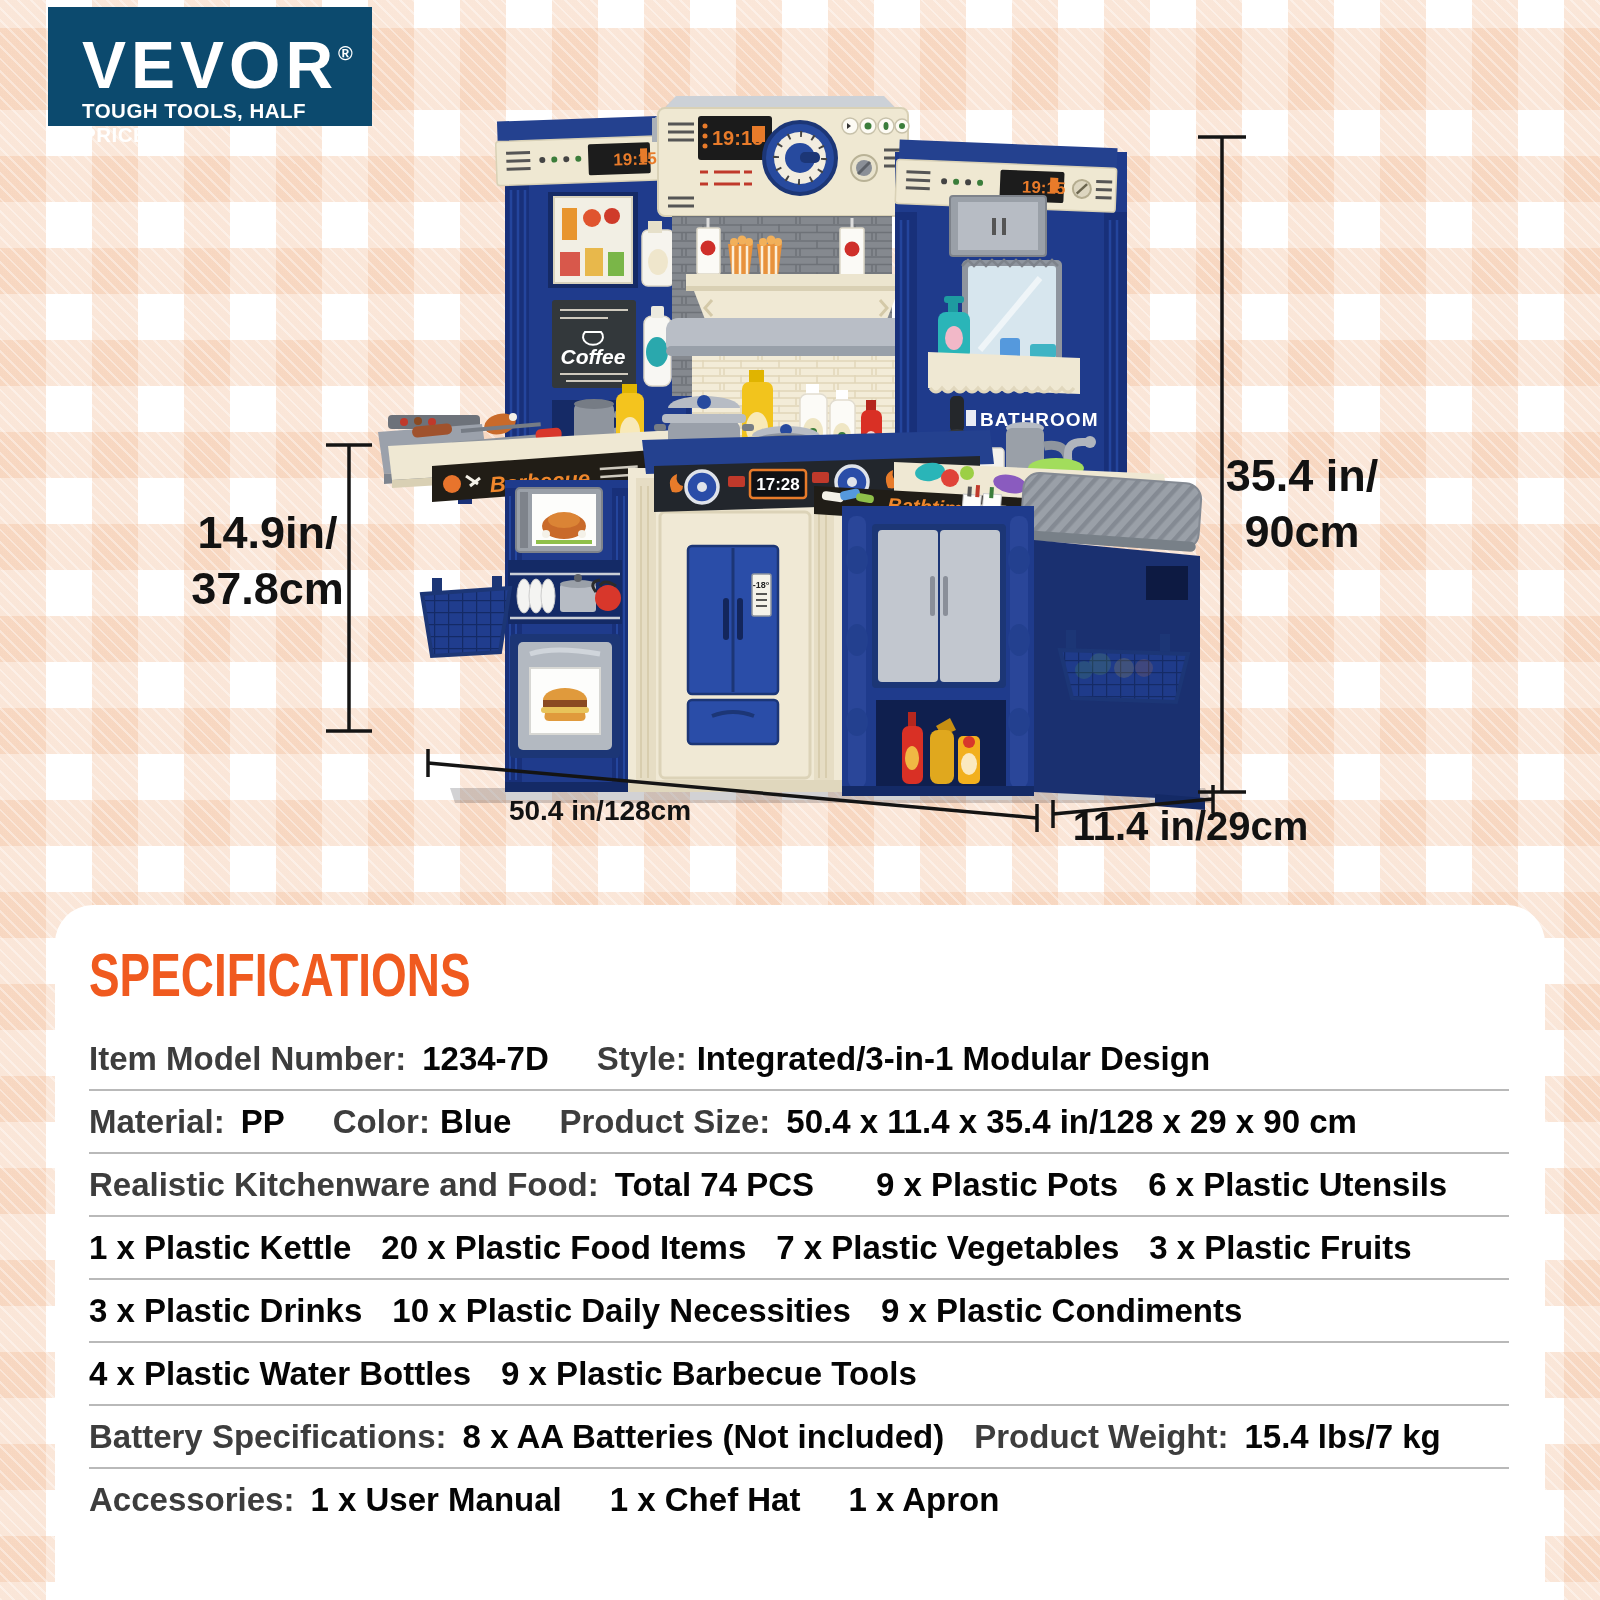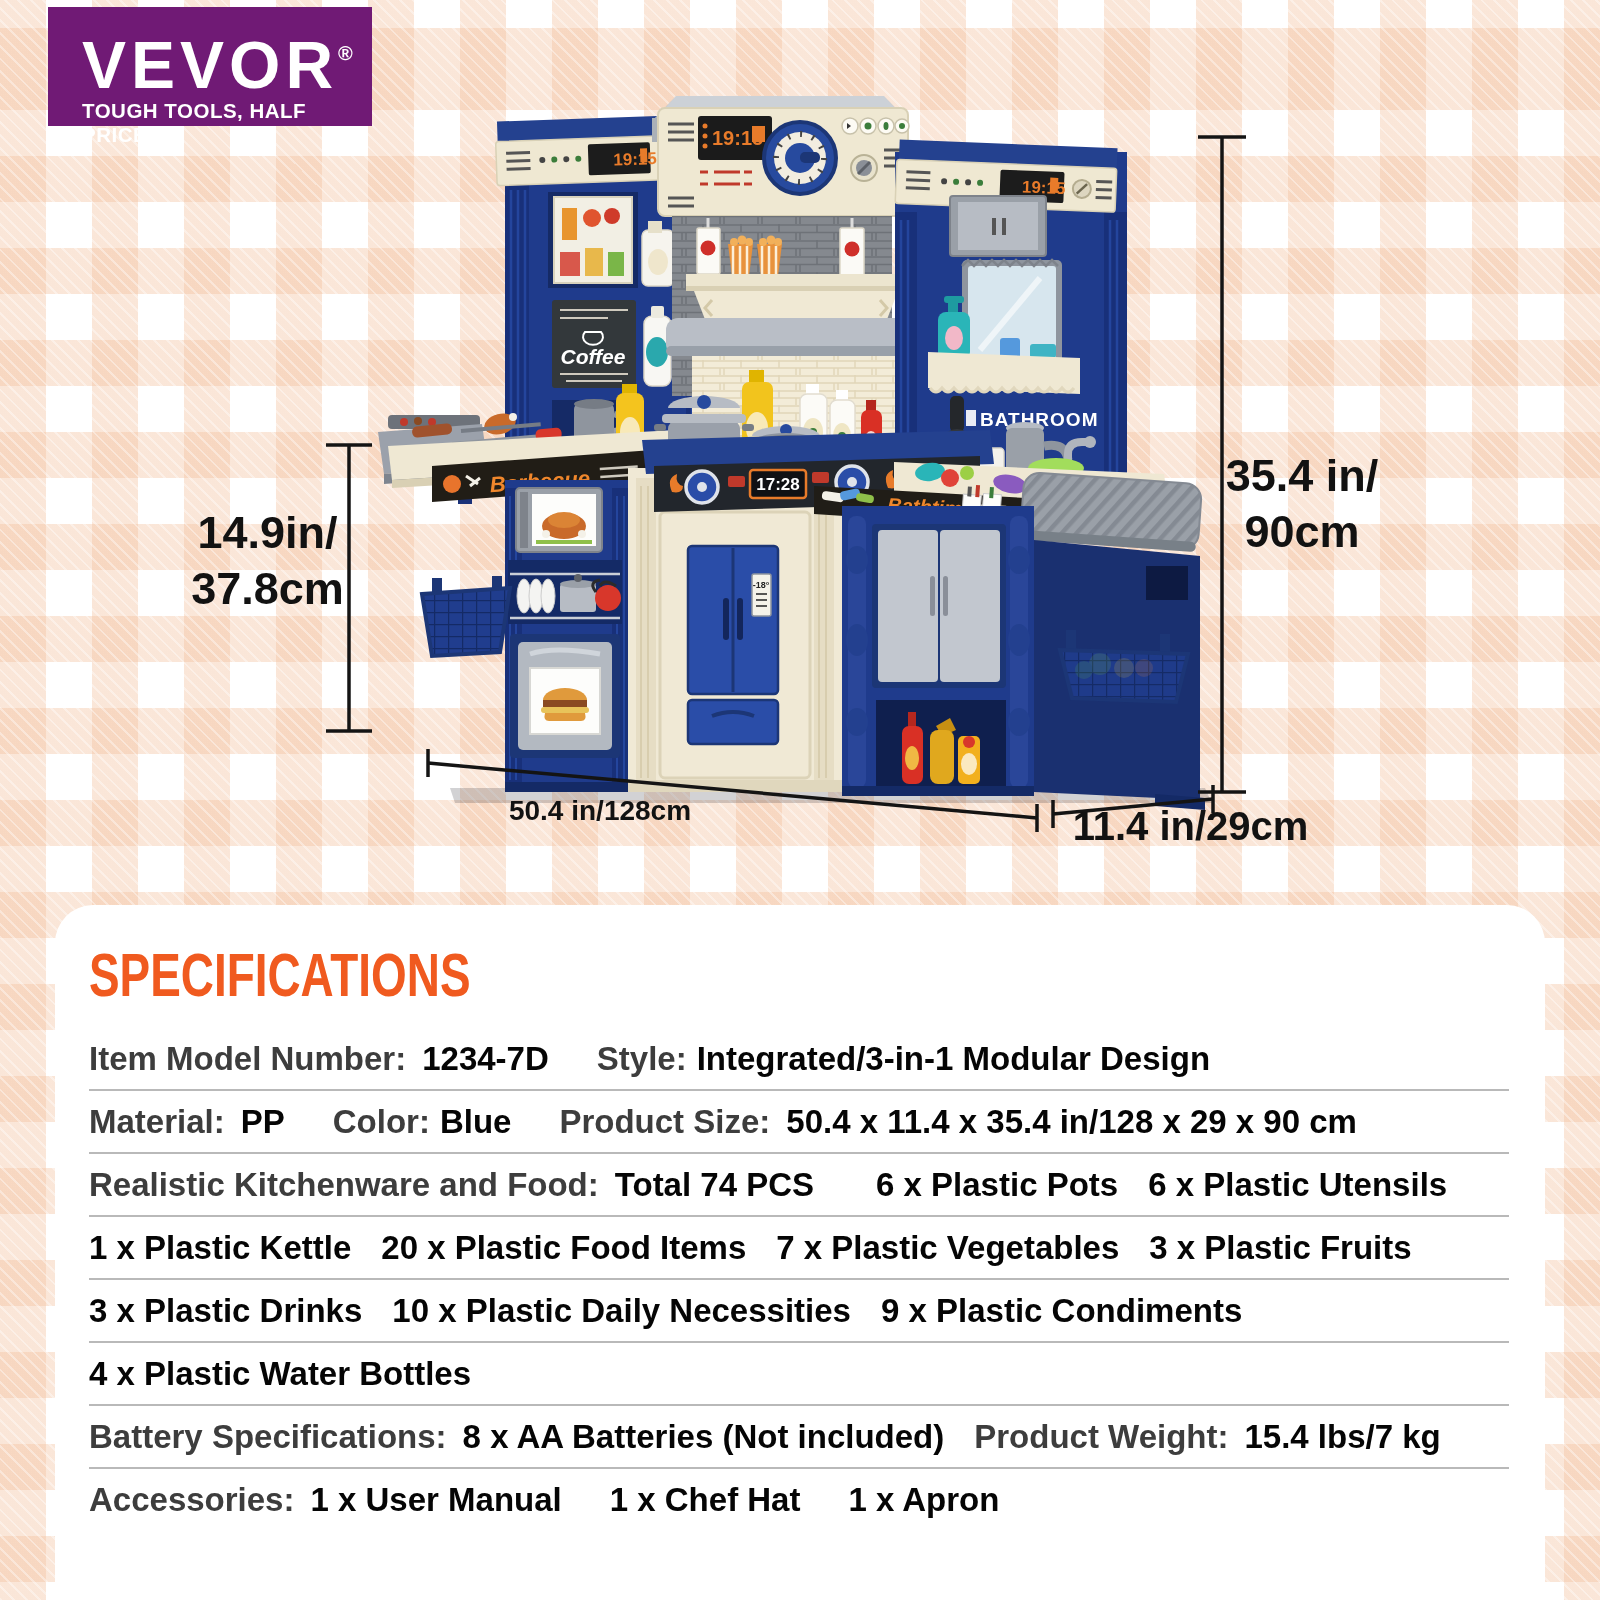--- a/index.html
+++ b/index.html
@@ -10,21 +10,21 @@
     font-family:"Liberation Sans", sans-serif;
     background-color:#ffffff;
     background-image:
       repeating-linear-gradient(45deg, rgba(255,255,255,.38) 0 2px, rgba(255,255,255,0) 2px 9px),
       repeating-linear-gradient(to bottom, rgba(243,193,158,.40) 0 46px, rgba(243,193,158,0) 46px 92px),
       repeating-linear-gradient(to right,  rgba(243,193,158,.40) 0 46px, rgba(243,193,158,0) 46px 92px);
     background-position: 0 0, 0 64px, 0 0;
   }
   .logo{
     position:absolute;left:48px;top:7px;width:324px;height:119px;
-    background:#701a75;color:#fff;box-sizing:border-box;padding:14px 12px 0 34px;
+    background:#0c4a6e;color:#fff;box-sizing:border-box;padding:14px 12px 0 34px;
   }
   .logo .word{font-size:66px;font-weight:bold;letter-spacing:5px;line-height:64px;}
   .logo .reg{font-size:20px;vertical-align:28px;letter-spacing:0;}
   .logo .tag{font-size:20.5px;font-weight:bold;letter-spacing:.5px;margin-top:2px;}
   .dim{position:absolute;color:#121212;font-weight:bold;text-align:center;}
   .dim-left{left:160px;top:505px;width:215px;font-size:45px;line-height:56px;}
   .dim-right{left:1192px;top:448px;width:220px;font-size:45px;line-height:56px;}
   .dim-bottom{left:425px;top:795px;width:350px;font-size:28px;}
   .dim-depth{left:1063px;top:804px;width:255px;font-size:40px;}
   .specs{
@@ -579,39 +579,40 @@
     <span class="val g3">PP</span>
     <span class="lab g0">Color:</span>
     <span class="val g3">Blue</span>
     <span class="lab g1">Product Size:</span>
     <span class="val">50.4 x 11.4 x 35.4 in/128 x 29 x 90 cm</span>
   </div>
 
   <div class="srow">
     <span class="lab g1">Realistic Kitchenware and Food:</span>
     <span class="val g4">Total 74 PCS</span>
-    <span class="val g2">6 x Plastic Pots</span>
+    <span class="val g2">9 x Plastic Pots</span>
     <span class="val">6 x Plastic Utensils</span>
   </div>
 
   <div class="srow">
     <span class="val g2">1 x Plastic Kettle</span>
     <span class="val g2">20 x Plastic Food Items</span>
     <span class="val g2">7 x Plastic Vegetables</span>
     <span class="val">3 x Plastic Fruits</span>
   </div>
 
   <div class="srow">
     <span class="val g2">3 x Plastic Drinks</span>
     <span class="val g2">10 x Plastic Daily Necessities</span>
     <span class="val">9 x Plastic Condiments</span>
   </div>
 
   <div class="srow">
     <span class="val g2">4 x Plastic Water Bottles</span>
+    <span class="val">9 x Plastic Barbecue Tools</span>
   </div>
 
   <div class="srow">
     <span class="lab g1">Battery Specifications:</span>
     <span class="val g2">8 x AA Batteries (Not included)</span>
     <span class="lab g1">Product Weight:</span>
     <span class="val">15.4 lbs/7 kg</span>
   </div>
 
   <div class="srow">

